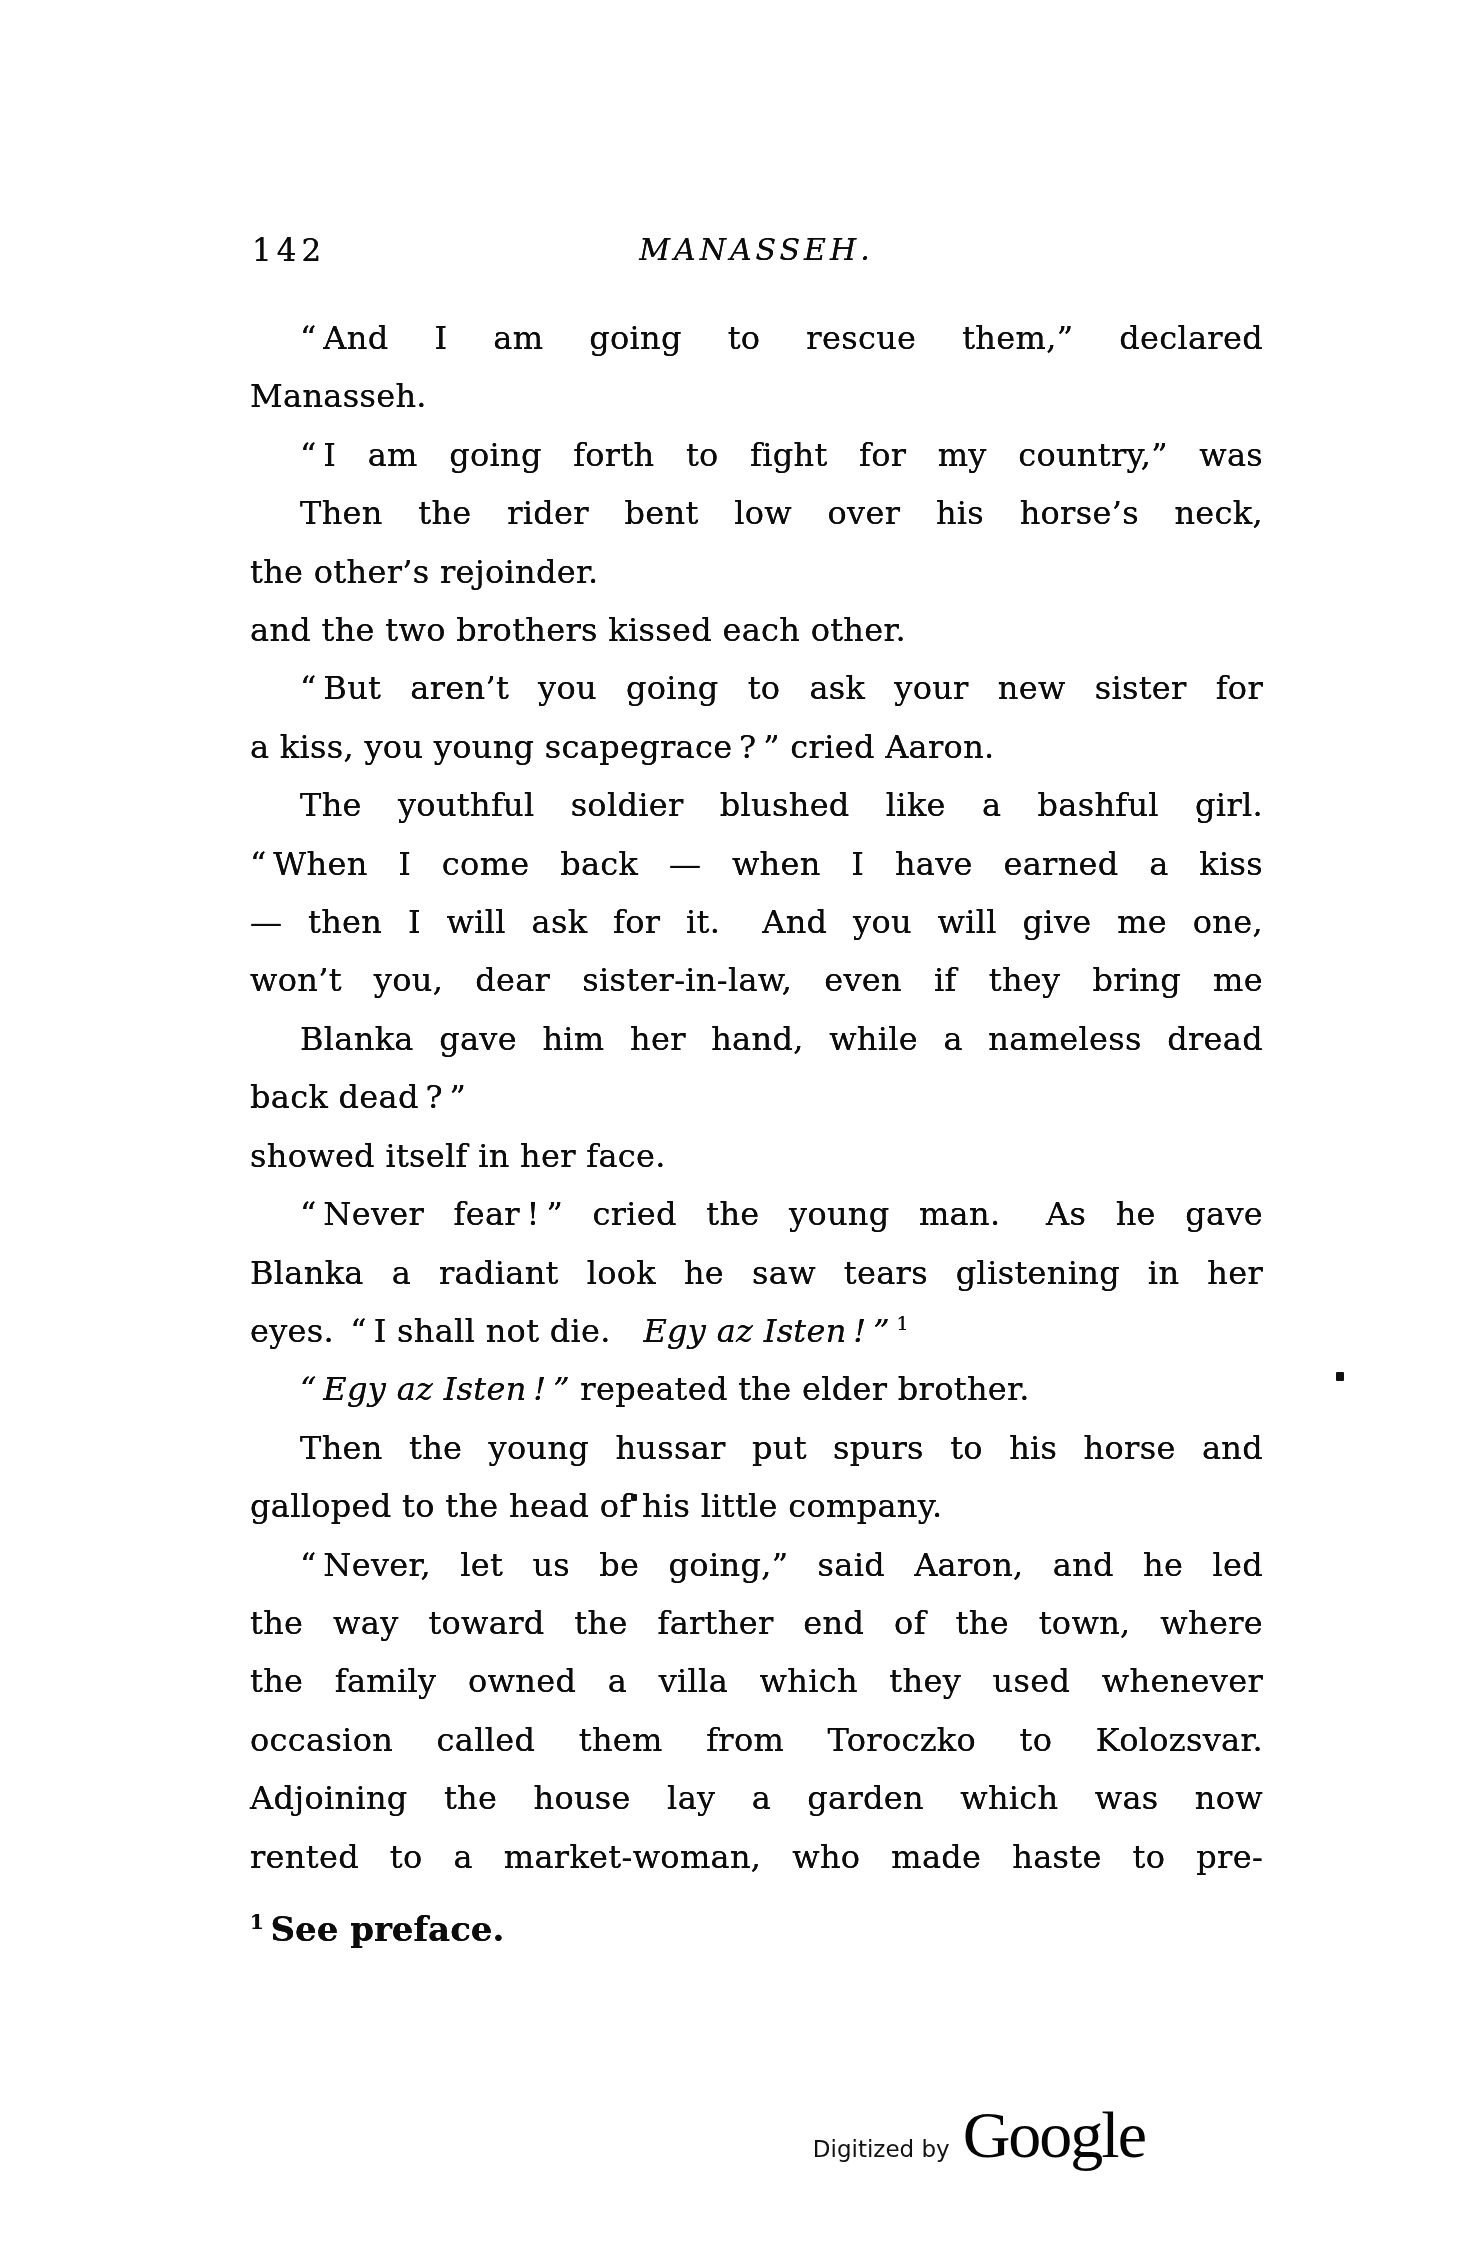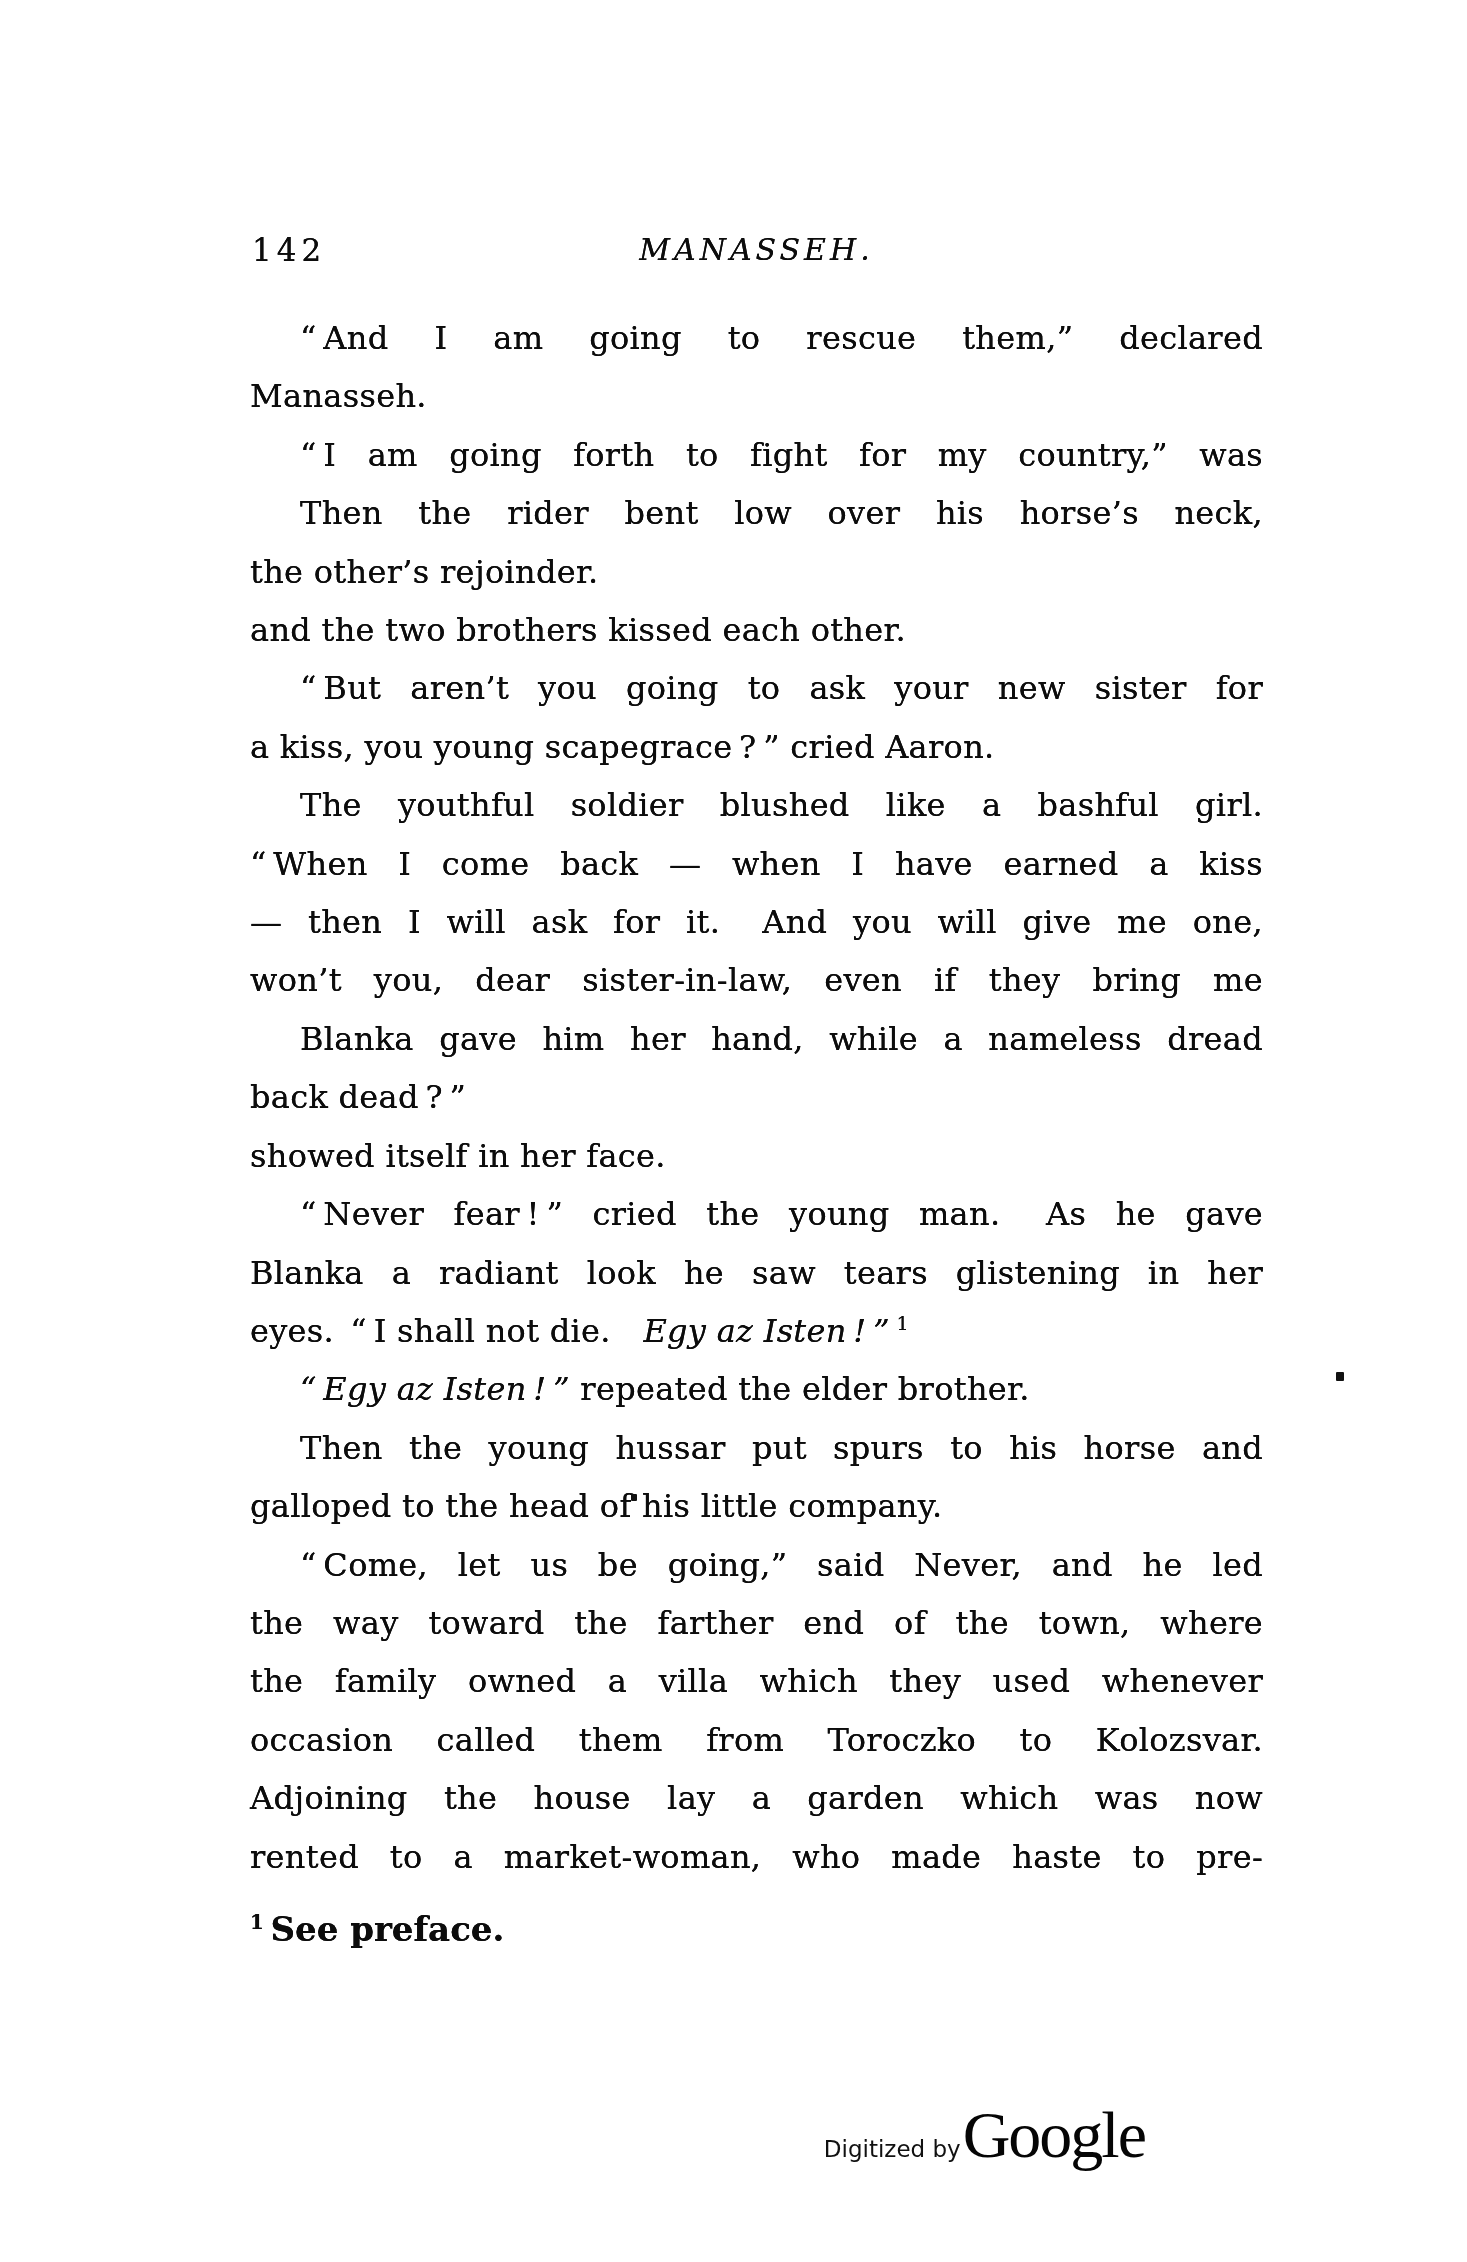--- a/index.html
+++ b/index.html
@@ -65,21 +65,21 @@
     text-shadow: 0 0 0.5px currentColor;
   }
   .footnote .sup { font-size: 0.58em; }
   
   .stamp {
     position: absolute;
     right: 204px;
     top: 2097px;
     display: flex;
     align-items: baseline;
-    gap: 2px;
+    gap: 13px;
     white-space: nowrap;
   }
   .stamp-prefix {
     font-family: "DejaVu Sans", "Liberation Sans", sans-serif;
     font-size: 23px;
     color: #111111;
   }
   .stamp-logo {
     font-family: "Liberation Serif", "DejaVu Serif", serif;
     font-size: 66px;
@@ -117,21 +117,21 @@
       <div class="line just"><span>won’t you, dear sister-in-law, even if they bring me</span></div>
       <div class="line just ind"><span>Blanka gave him her hand, while a nameless dread</span></div>
       <div class="line"><span>back dead ? ”</span></div>
       <div class="line"><span>showed itself in her face.</span></div>
       <div class="line just ind"><span>“ Never fear ! ” cried the young man.  As he gave</span></div>
       <div class="line just"><span>Blanka a radiant look he saw tears glistening in her</span></div>
       <div class="line"><span>eyes. “ I shall not die.  </span><span class="it">Egy az Isten ! ”</span><span> </span><span class="sup">1</span></div>
       <div class="line ind"><span class="it">“ Egy az Isten ! ”</span><span> repeated the elder brother.</span></div>
       <div class="line just ind"><span>Then the young hussar put spurs to his horse and</span></div>
       <div class="line"><span>galloped to the head of his little company.</span></div>
-      <div class="line just ind"><span>“ Come, let us be going,” said Never, and he led</span></div>
+      <div class="line just ind"><span>“ Never, let us be going,” said Aaron, and he led</span></div>
       <div class="line just"><span>the way toward the farther end of the town, where</span></div>
       <div class="line just"><span>the family owned a villa which they used whenever</span></div>
       <div class="line just"><span>occasion called them from Toroczko to Kolozsvar.</span></div>
       <div class="line just"><span>Adjoining the house lay a garden which was now</span></div>
       <div class="line just"><span>rented to a market-woman, who made haste to pre-</span></div>
     </div>
 
   <div class="footnote">
     <span class="sup">1</span><span> </span><span>See preface.</span>
   </div>

